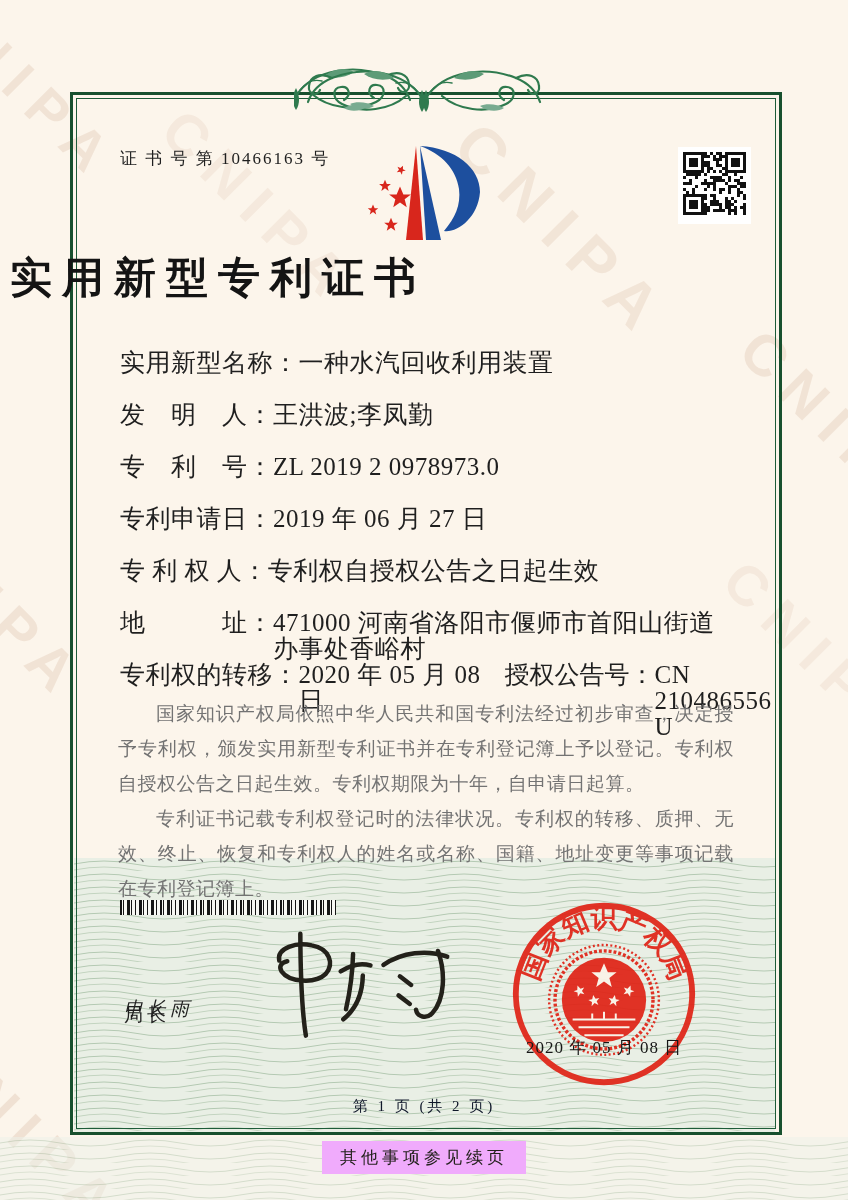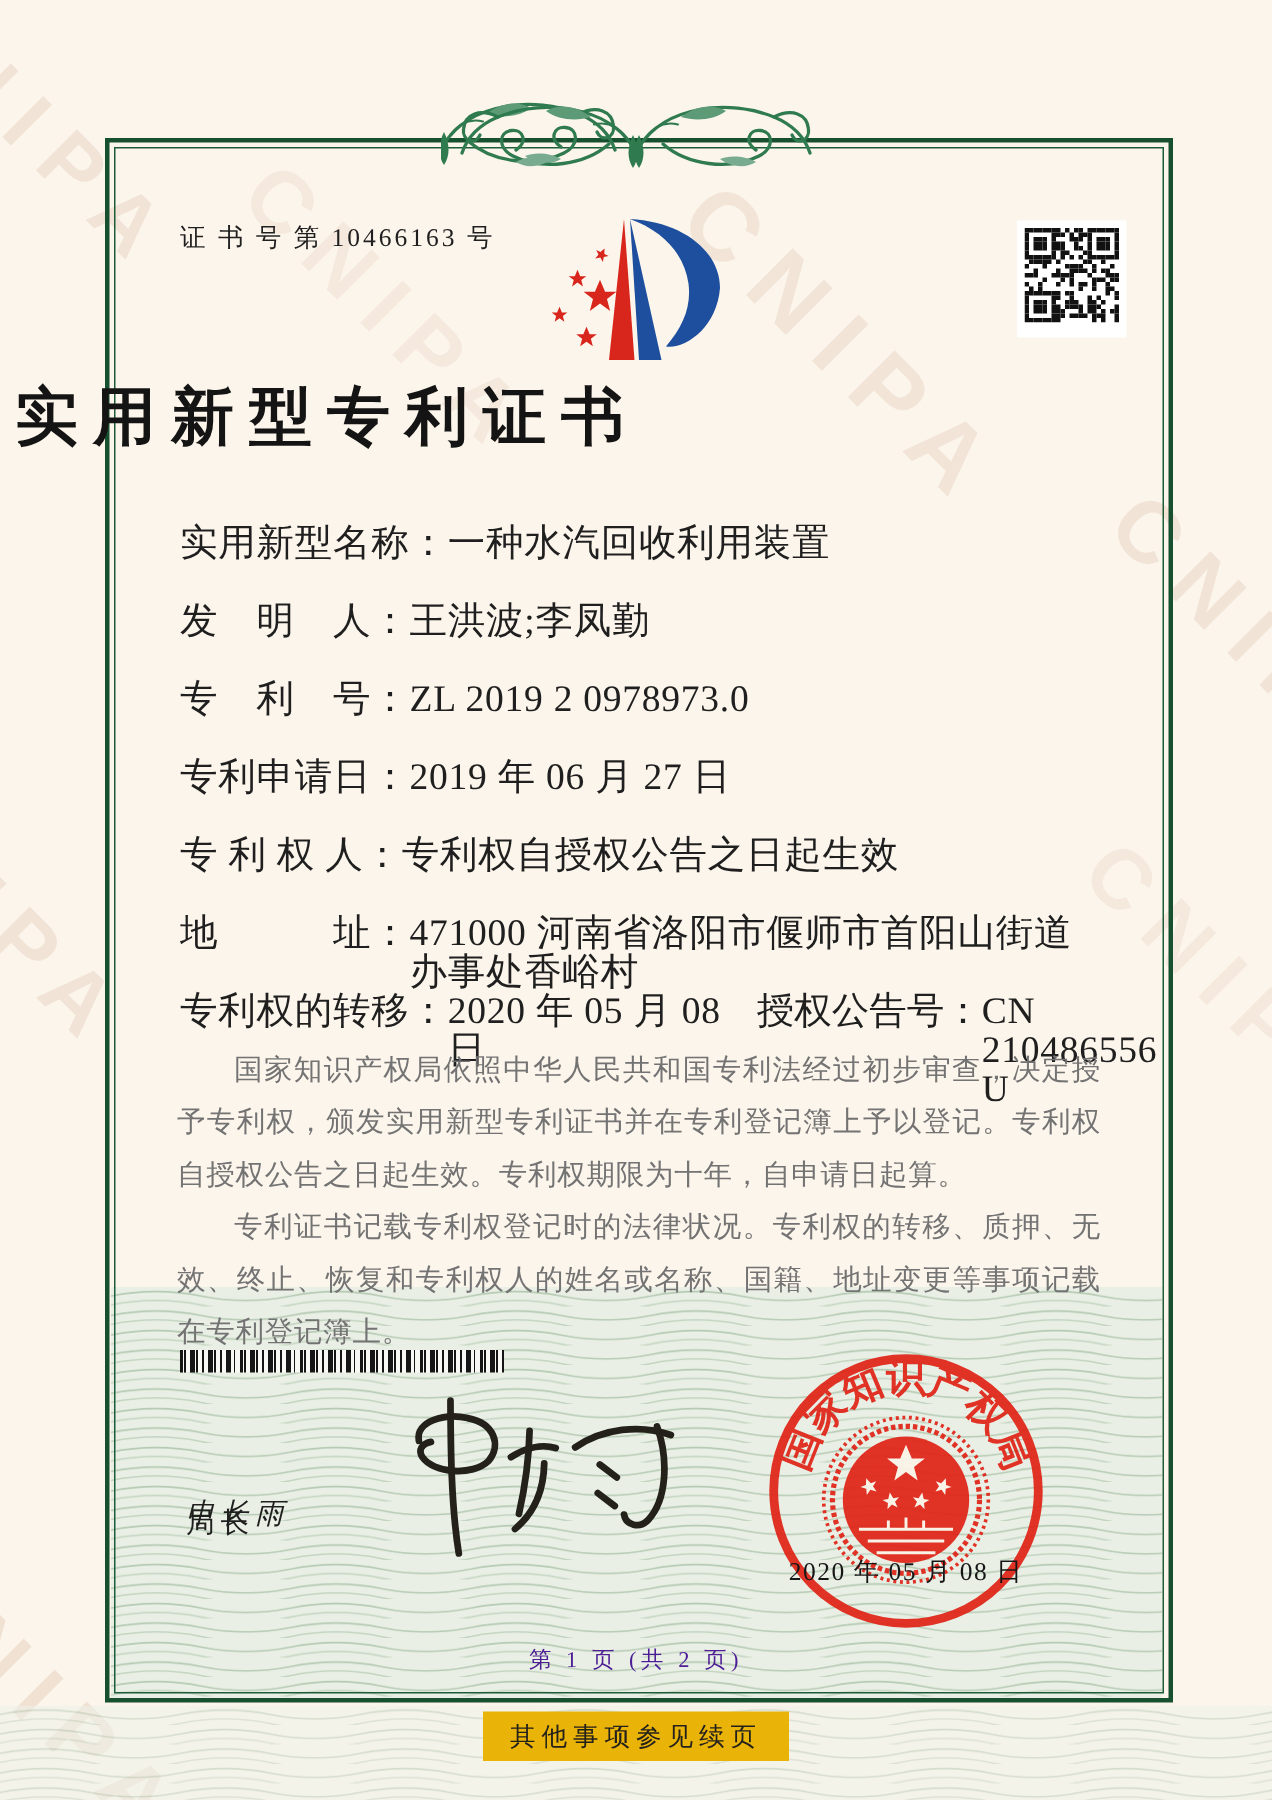--- a/index.html
+++ b/index.html
@@ -77,24 +77,24 @@
   .signer-title { position:absolute; left:124px; top:958px;  z-index:4; font-size:19px; letter-spacing:4px;margin-top:44px; }
   .signer-name  { position:absolute; left:124px; top:996px;  z-index:4; font-size:19px; letter-spacing:4px;font-style:italic; }
   .signature { position:absolute; left:242px; top:916px; z-index:4; transform:rotate(-2deg); }
 
   .seal { position:absolute; left:506px; top:896px; z-index:5; opacity:.93; }
   .seal-date {
     position:absolute; left:506px; top:1036px; width:196px; z-index:6;
     text-align:center; font-size:17px; letter-spacing:1px; color:#161616;
   }
 
-  .page-indicator { position:absolute; left:0; top:1097px; width:848px; z-index:4; text-align:center; font-size:15px; letter-spacing:3px; color:#4c1d95; }
+  .page-indicator { position:absolute; left:0; top:1097px; width:848px; z-index:4; text-align:center; font-size:15px; letter-spacing:3px; color:#0f172a; }
   .note-box {
     position:absolute; left:50%; top:1141px; transform:translateX(-50%); z-index:4;
-    background:#eab308; padding:5px 18px; font-size:17px; letter-spacing:4px; color:#23211c;
+    background:#f0abfc; padding:5px 18px; font-size:17px; letter-spacing:4px; color:#23211c;
   }
 </style>
 </head>
 <body>
 
 <div class="page">
 
   <svg width="0" height="0" style="position:absolute" aria-hidden="true">
     <defs>
       <path id="star" d="M0,-10 L2.94,-3.09 L9.51,-3.09 L4.05,1.18 L5.88,8.09 L0,3.82 L-5.88,8.09 L-4.05,1.18 L-9.51,-3.09 L-2.94,-3.09 Z"></path>

